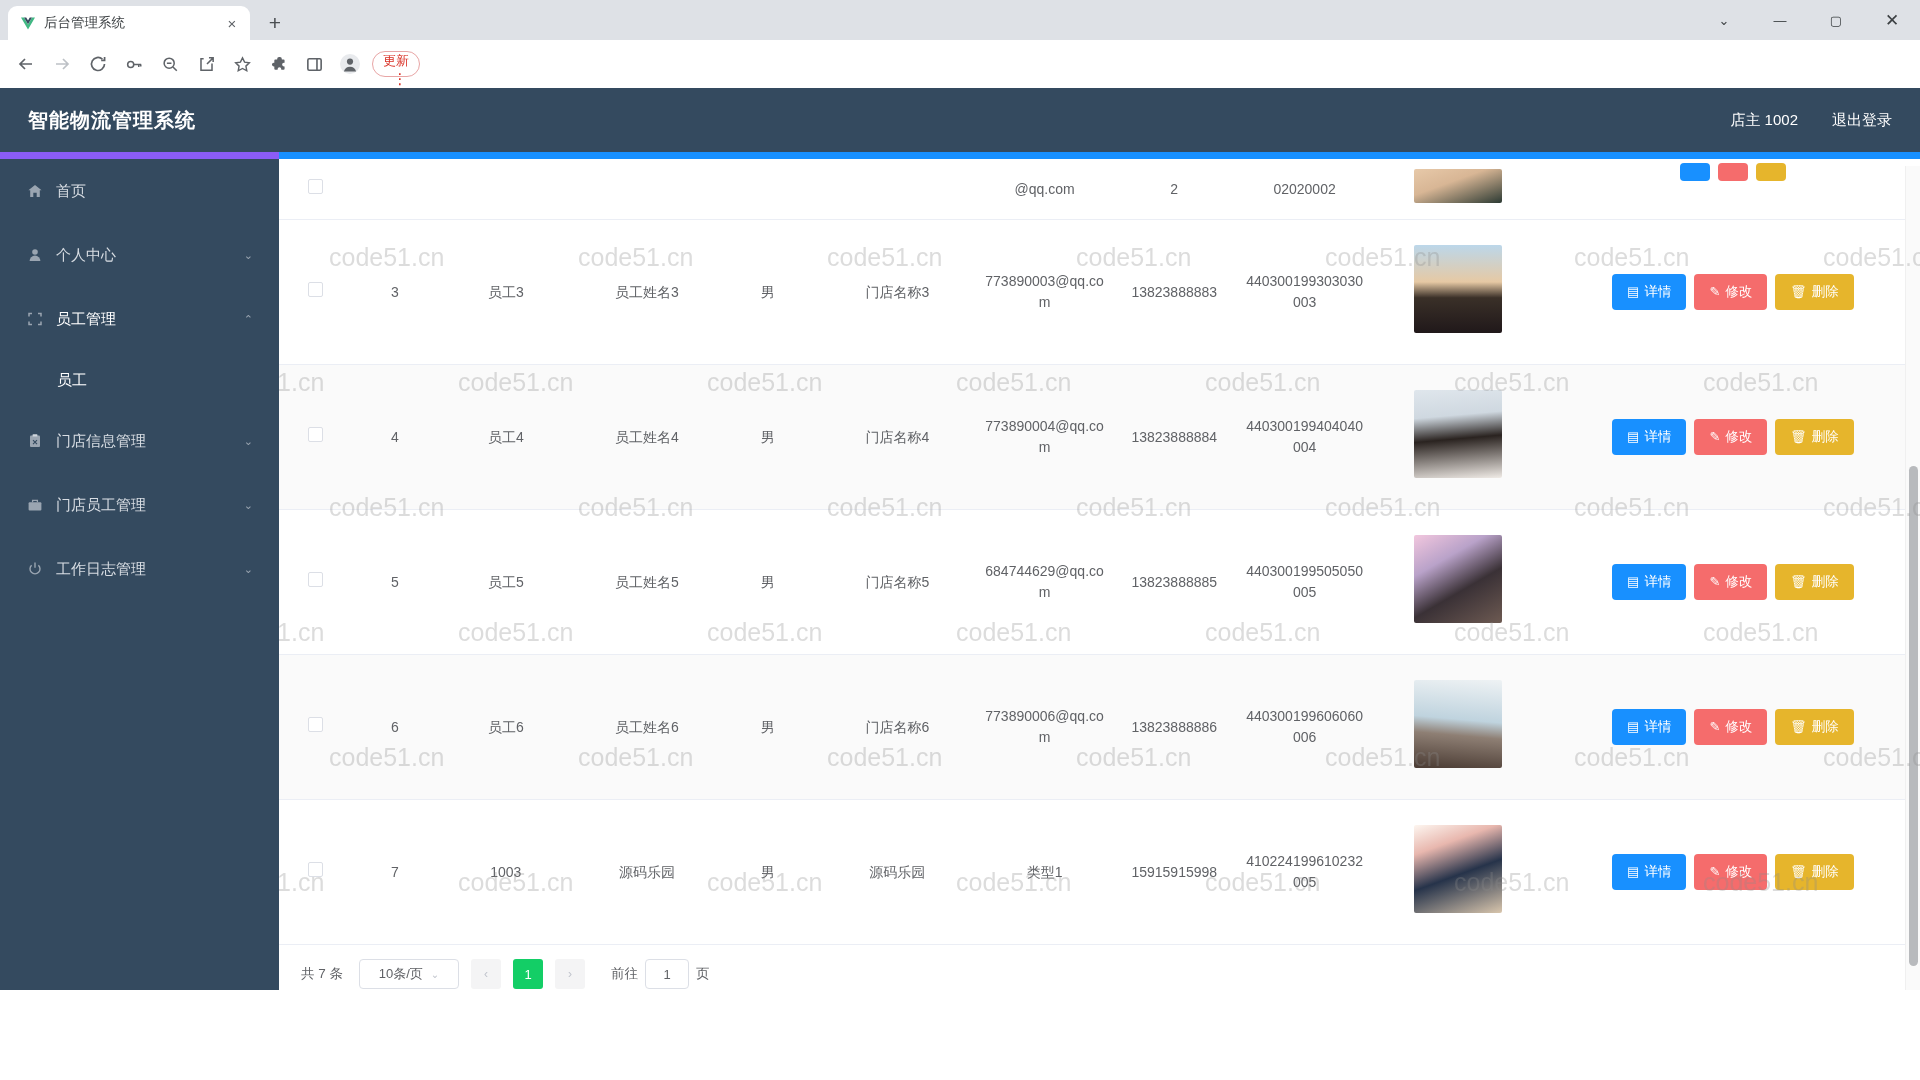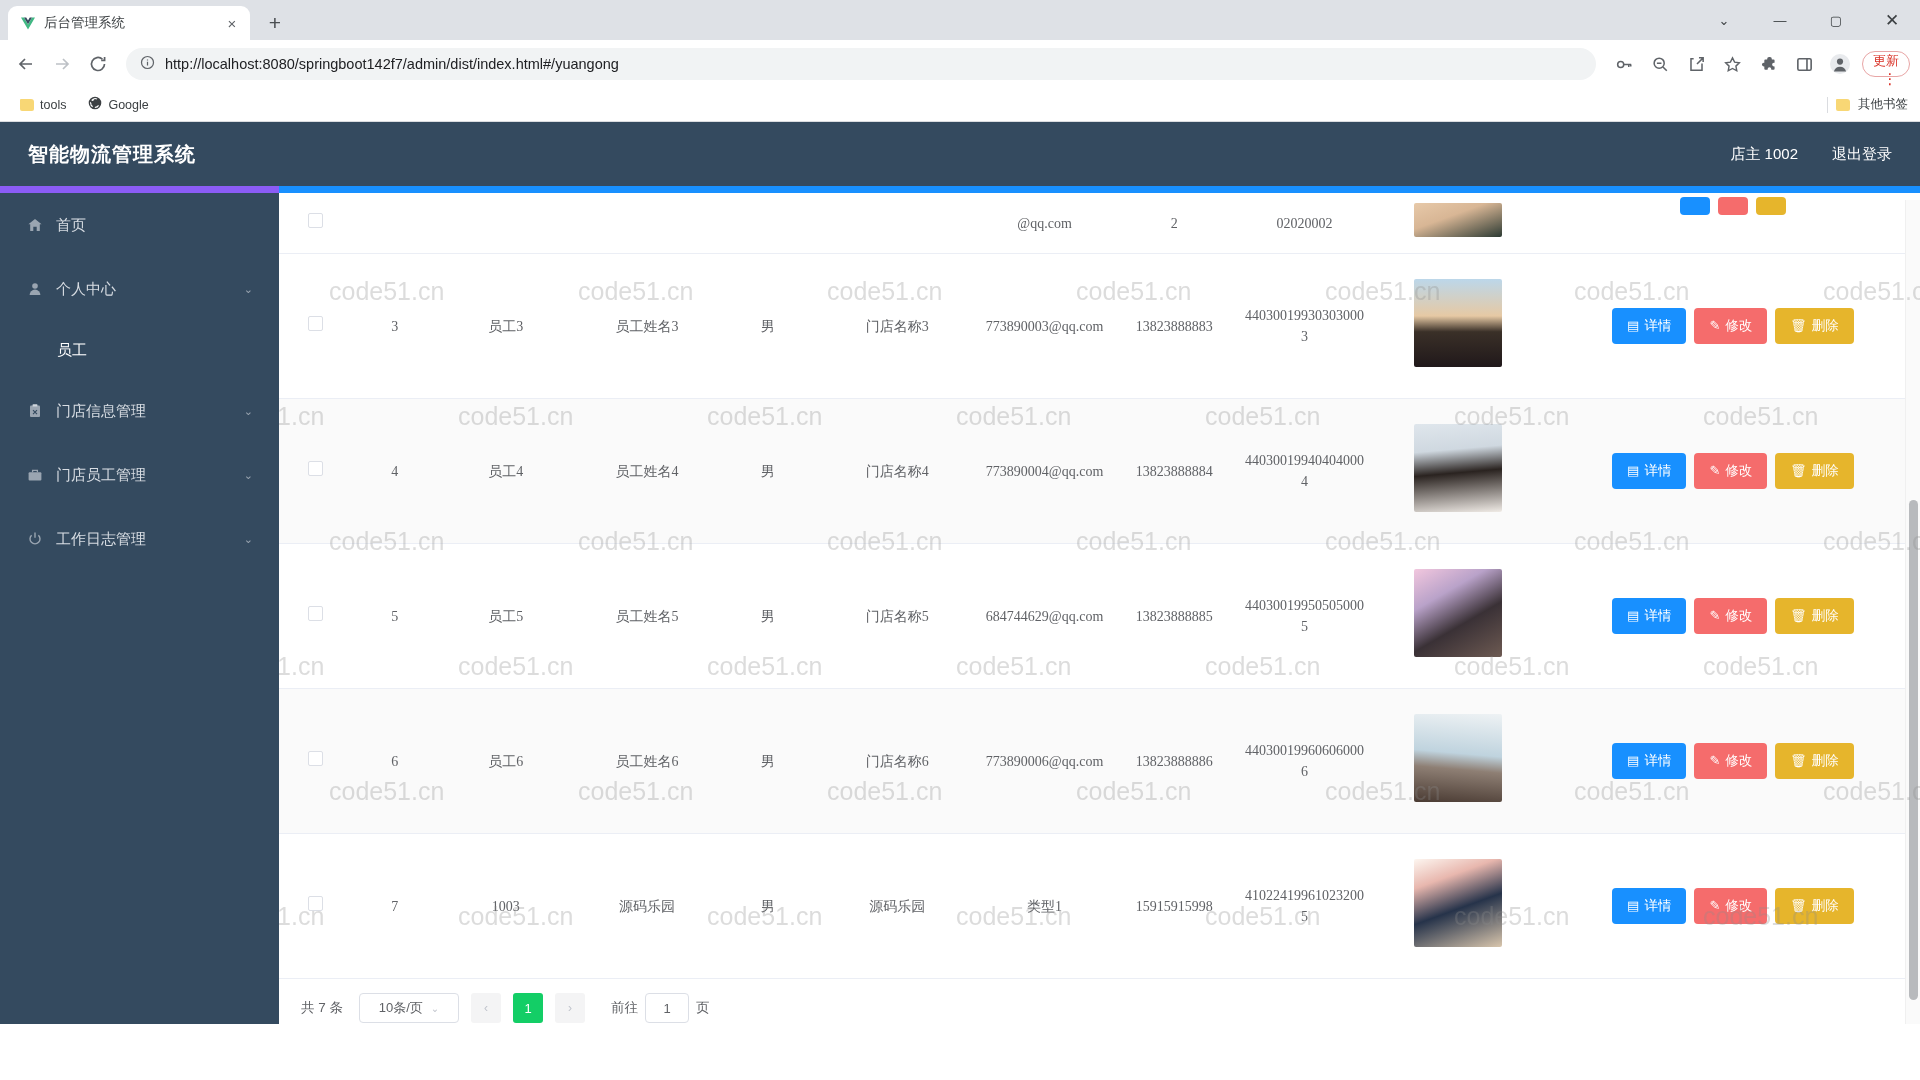--- a/index.html
+++ b/index.html
@@ -114,21 +114,21 @@
   .side-sub {
     height: 58px; display: flex; align-items: center; padding-left: 57px;
     color: #fff; font-size: 15px; background: #344a5f;
   }
 
   .content {
     flex: 1; position: relative; overflow: hidden; background: #fff;
     border-top: 7px solid #1890ff;
   }
   .table-wrap { position: relative; }
-  table.grid { width: 100%; border-collapse: collapse; table-layout: fixed; font-family: Liberation Serif, serif; }
+  table.grid { width: 100%; border-collapse: collapse; table-layout: fixed; }
   table.grid td {
     border-bottom: 1px solid #ebeef5; font-size: 14px; color: #606266;
     text-align: center; vertical-align: middle; padding: 10px 4px;
     word-break: break-all; line-height: 1.5;
   }
   tr.alt td { background: #fafafa; }
   .cb {
     width: 15px; height: 15px; border: 1px solid #dcdfe6; border-radius: 2px;
     display: inline-block; background: #fff;
   }
@@ -236,29 +236,20 @@
       <svg width="20" height="20" viewBox="0 0 20 20" fill="none" stroke="currentColor" stroke-width="1.7">
           <path d="M4 10h12M11 5l5 5-5 5"></path>
         </svg>
     </div>
     <div class="tbtn">
       <svg width="20" height="20" viewBox="0 0 20 20" fill="none" stroke="currentColor" stroke-width="1.7">
           <path d="M16.5 10a6.5 6.5 0 1 1-2.1-4.8"></path>
           <path d="M16.6 3v3.4h-3.4"></path>
         </svg>
     </div>
-    <div class="omnibox">
-      <span>
-        <svg width="15" height="15" viewBox="0 0 16 16" fill="none" stroke="#5f6368" stroke-width="1.3">
-            <circle cx="8" cy="8" r="6.4"></circle>
-            <path d="M8 7.3v4M8 4.9v.9"></path>
-          </svg>
-      </span>
-      <span class="omni-url">http://localhost:8080/springboot142f7/admin/dist/index.html#/yuangong</span>
-    </div>
     <div class="tbtn">
       <svg width="19" height="19" viewBox="0 0 20 20" fill="none" stroke="currentColor" stroke-width="1.6">
           <circle cx="6" cy="10" r="3.2"></circle>
           <path d="M9.2 10H17M14.5 10v2.6M16.6 10v2"></path>
         </svg>
     </div>
     <div class="tbtn">
       <svg width="19" height="19" viewBox="0 0 20 20" fill="none" stroke="currentColor" stroke-width="1.6">
           <circle cx="8.6" cy="8.6" r="5.3"></circle>
           <path d="M6.2 8.6h4.8M12.6 12.6l4 4"></path>
@@ -292,39 +283,20 @@
           <circle cx="11" cy="8.6" r="3.1" fill="#5f6368"></circle>
           <path d="M4.9 18.4a6.3 6.3 0 0 1 12.2 0z" fill="#5f6368"></path>
         </svg>
     </div>
     <div class="update-pill">
       <span>更新</span>
       <span style="margin-left:8px;color:#d93025;font-size:15px">⋮</span>
     </div>
   </div>
 
-  <div class="bookmarks">
-    <div class="bm">
-      <span class="bm-folder"></span>
-      <span>tools</span>
-    </div>
-    <div class="bm">
-      <span>
-        <svg width="14" height="14" viewBox="0 0 16 16" fill="#3c4043">
-            <path d="M8 .8A7.2 7.2 0 1 0 15.2 8A7.2 7.2 0 0 0 8 .8zm0 1.4c1 0 2 .3 2.7.8l-1.2 1-1.3-.6-1.4.7-.6 1.4-1.6.2-.8-1A5.8 5.8 0 0 1 8 2.2zM2.3 8c0-.5.1-1 .2-1.4l1.3 1.5.2 1.9 1.5 1.4-.2 1.5A5.8 5.8 0 0 1 2.3 8zm5.7 5.8h-.4l.6-1.5 1.9-.5 1.2-1.3 1.5.3a5.8 5.8 0 0 1-4.8 3z"></path>
-          </svg>
-      </span>
-      <span>Google</span>
-    </div>
-    <div class="bm-right">
-      <span class="bm-sep"></span>
-      <span class="bm-folder"></span>
-      <span>其他书签</span>
-    </div>
-  </div>
 
   <div class="app">
 
     <div class="app-header">
       <div class="app-title">智能物流管理系统</div>
       <div class="app-header-right">
         <div class="hdr-user">店主 1002</div>
         <div class="hdr-logout">退出登录</div>
       </div>
     </div>
@@ -343,20 +315,29 @@
         </div>
         <div class="side-item">
           <span class="side-ico">
             <svg width="16" height="16" viewBox="0 0 16 16" fill="#9aa5b1">
                 <circle cx="8" cy="5" r="2.8"></circle>
                 <path d="M2.6 14a5.4 5.4 0 0 1 10.8 0z"></path>
               </svg>
           </span>
           <span class="side-label">个人中心</span>
           <span class="side-arrow">⌄</span>
+        </div>
+        <div class="side-item active-parent">
+          <span class="side-ico">
+            <svg width="16" height="16" viewBox="0 0 16 16" fill="none" stroke="#9aa5b1" stroke-width="1.5">
+                <path d="M2 5.5V2.5h3M11 2.5h3v3M14 10.5v3h-3M5 13.5H2v-3"></path>
+              </svg>
+          </span>
+          <span class="side-label">员工管理</span>
+          <span class="side-arrow">⌃</span>
         </div>
         <div class="side-sub">
           <span>员工</span>
         </div>
         <div class="side-item">
           <span class="side-ico">
             <svg width="16" height="16" viewBox="0 0 16 16" fill="#9aa5b1">
                 <rect x="3" y="2.6" width="10" height="11.4" rx="1"></rect>
                 <rect x="5.6" y="1.2" width="4.8" height="2.4" rx=".6" fill="#cfd6dd"></rect>
                 <path d="M6 7.2l4 4M10 7.2l-4 4" stroke="#344a5f" stroke-width="1.1"></path>

